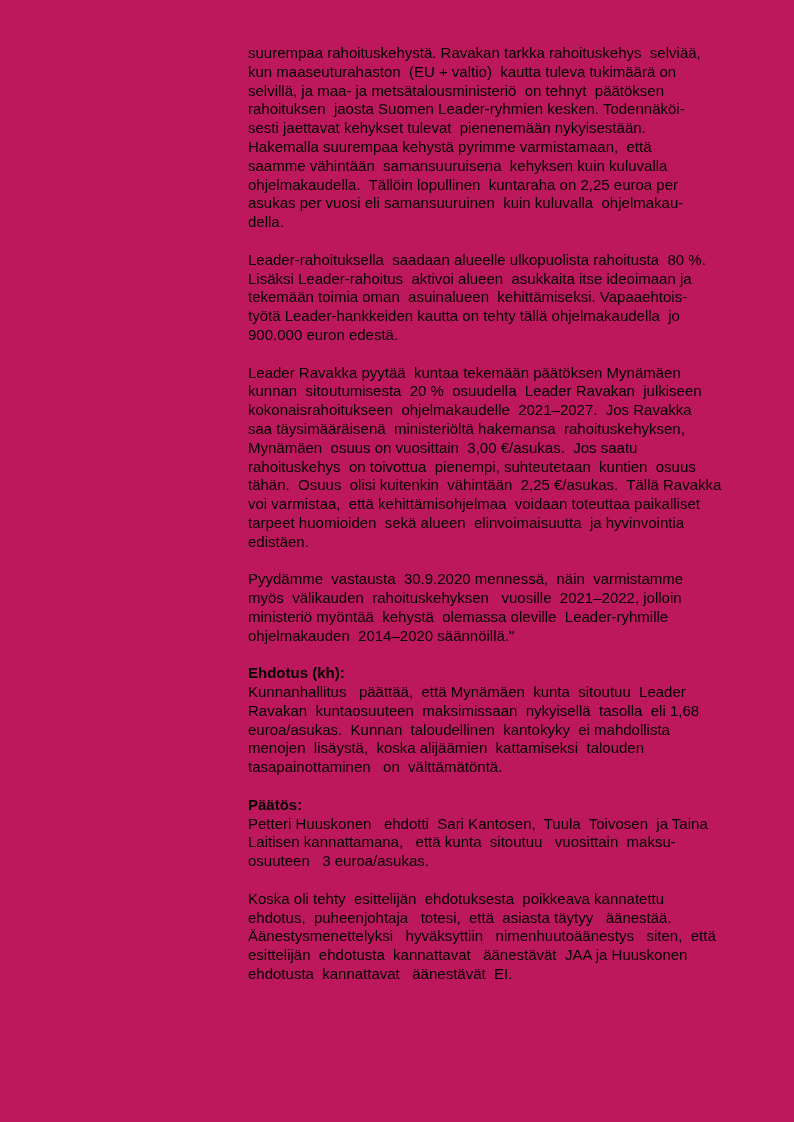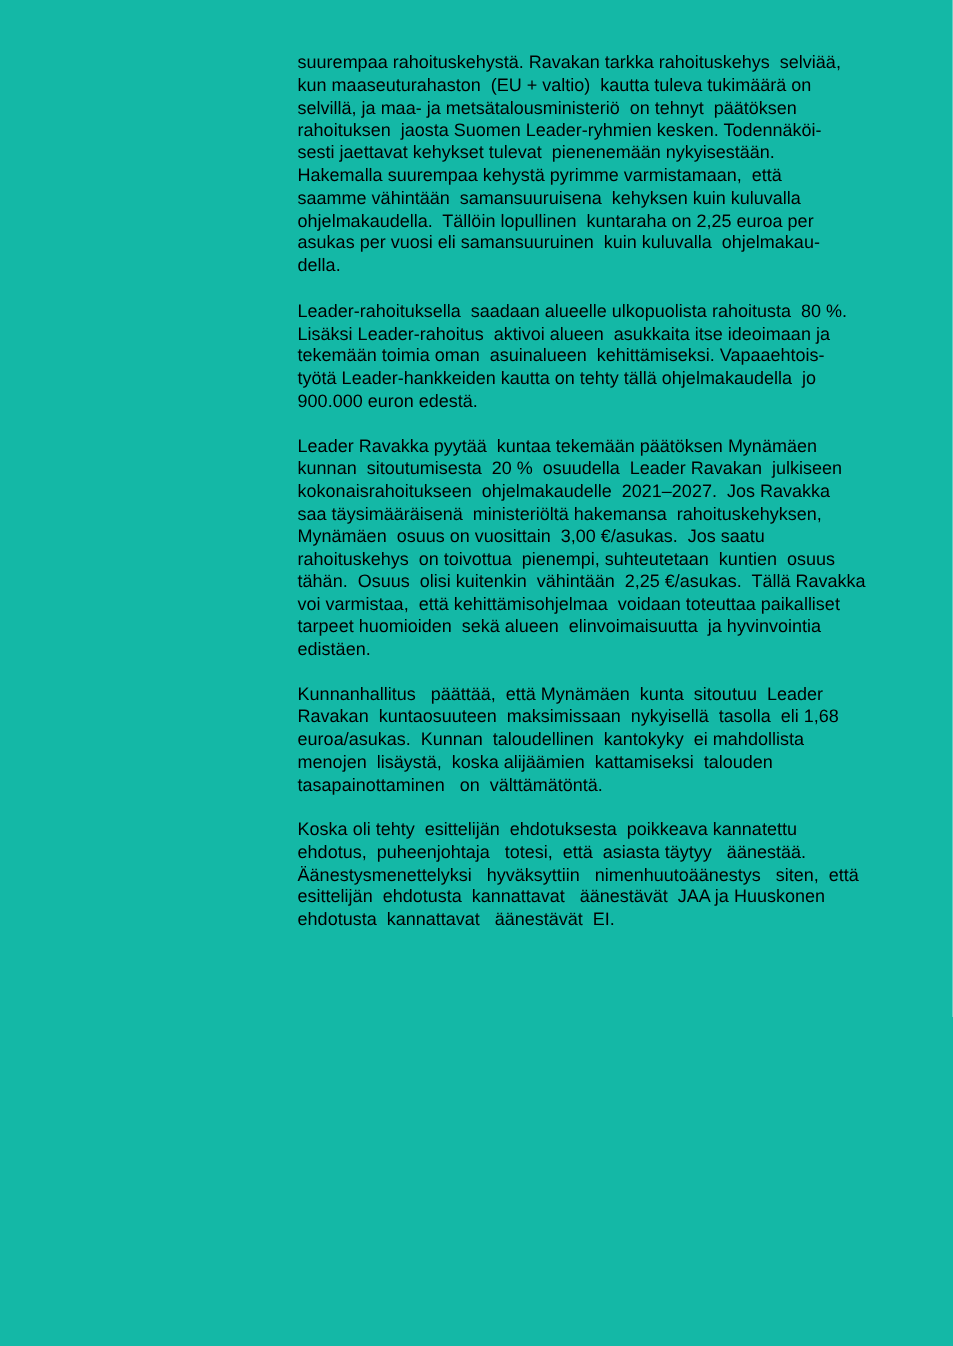--- a/index.html
+++ b/index.html
@@ -4,21 +4,21 @@
 <style>
   html, body {
     margin: 0;
     padding: 0;
     background: #ffffff;
   }
   .page {
     position: relative;
     width: 794px;
     height: 1122px;
-    background: #14b8a6;
+    background: #be185d;
     overflow: hidden;
     font-family: "Liberation Sans", sans-serif;
     font-size: 15px;
     line-height: 18.8px;
     color: #000000;
   }
   .text-col {
     position: absolute;
     left: 248px;
     top: 44px;
@@ -62,30 +62,39 @@
 kunnan  sitoutumisesta  20 %  osuudella  Leader Ravakan  julkiseen
 kokonaisrahoitukseen  ohjelmakaudelle  2021–2027.  Jos Ravakka
 saa täysimääräisenä  ministeriöltä hakemansa  rahoituskehyksen,
 Mynämäen  osuus on vuosittain  3,00 €/asukas.  Jos saatu
 rahoituskehys  on toivottua  pienempi, suhteutetaan  kuntien  osuus
 tähän.  Osuus  olisi kuitenkin  vähintään  2,25 €/asukas.  Tällä Ravakka
 voi varmistaa,  että kehittämisohjelmaa  voidaan toteuttaa paikalliset
 tarpeet huomioiden  sekä alueen  elinvoimaisuutta  ja hyvinvointia
 edistäen.</p>
 
+    <p class="para">Pyydämme  vastausta  30.9.2020 mennessä,  näin  varmistamme
+myös  välikauden  rahoituskehyksen   vuosille  2021–2022, jolloin
+ministeriö myöntää  kehystä  olemassa oleville  Leader-ryhmille
+ohjelmakauden  2014–2020 säännöillä."</p>
 
 
+    <h3 class="heading">Ehdotus (kh):</h3>
 
     <p class="para">Kunnanhallitus   päättää,  että Mynämäen  kunta  sitoutuu  Leader
 Ravakan  kuntaosuuteen  maksimissaan  nykyisellä  tasolla  eli 1,68
 euroa/asukas.  Kunnan  taloudellinen  kantokyky  ei mahdollista
 menojen  lisäystä,  koska alijäämien  kattamiseksi  talouden
 tasapainottaminen   on  välttämätöntä.</p>
 
+    <h3 class="heading">Päätös:</h3>
 
+    <p class="para">Petteri Huuskonen   ehdotti  Sari Kantosen,  Tuula  Toivosen  ja Taina
+Laitisen kannattamana,   että kunta  sitoutuu   vuosittain  maksu-
+osuuteen   3 euroa/asukas.</p>
 
     <p class="para">Koska oli tehty  esittelijän  ehdotuksesta  poikkeava kannatettu
 ehdotus,  puheenjohtaja   totesi,  että  asiasta täytyy   äänestää.
 Äänestysmenettelyksi   hyväksyttiin   nimenhuutoäänestys   siten,  että
 esittelijän  ehdotusta  kannattavat   äänestävät  JAA ja Huuskonen
 ehdotusta  kannattavat   äänestävät  EI.</p>
 
   </div>
 </div>
 

